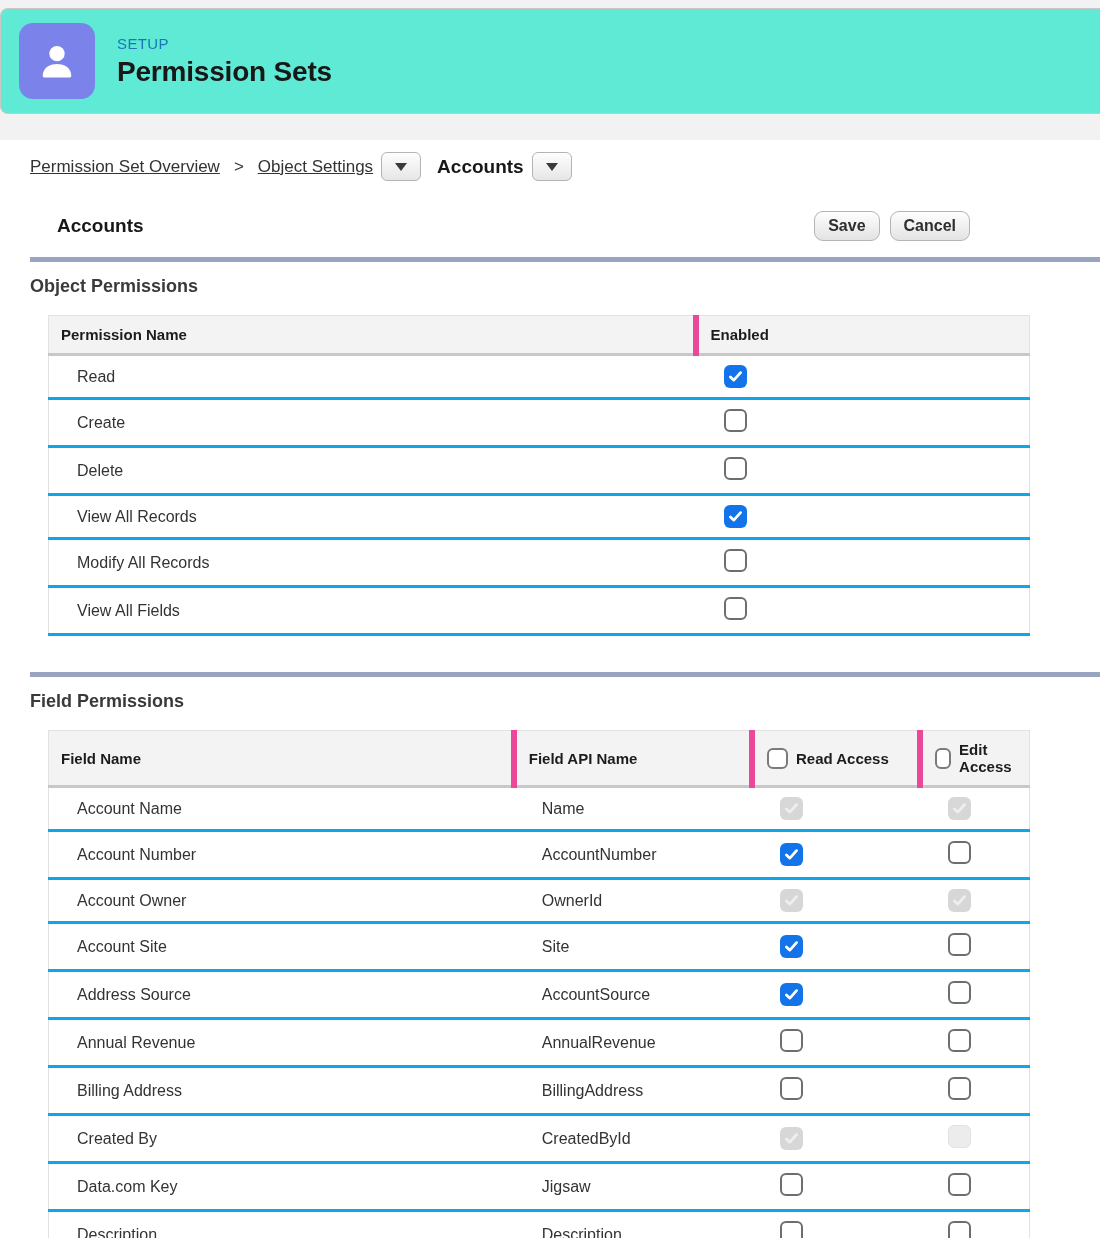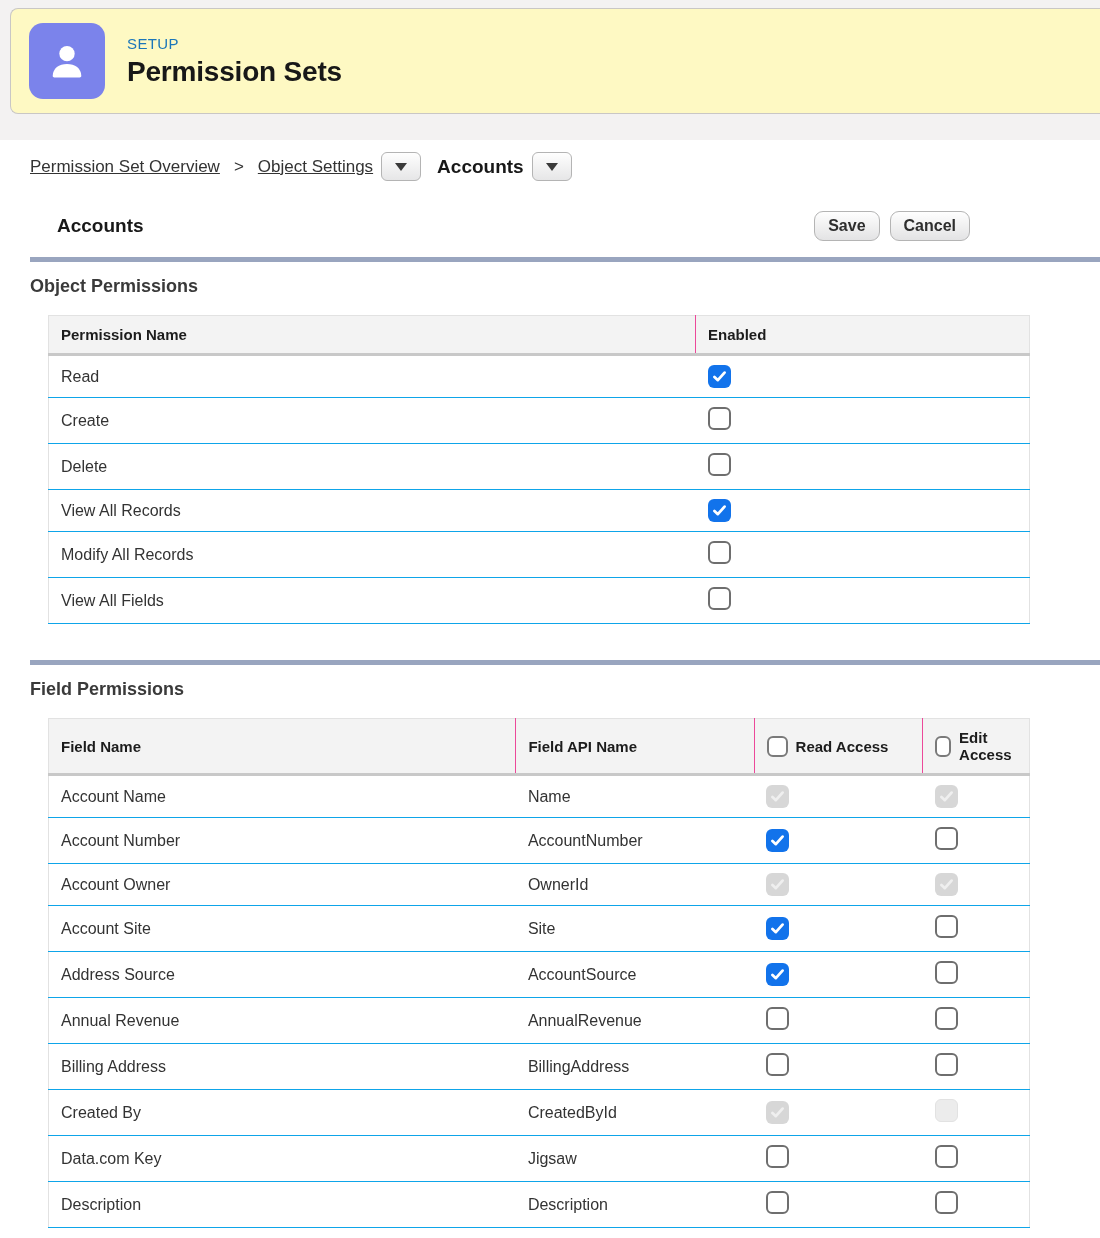--- a/index.html
+++ b/index.html
@@ -8,23 +8,22 @@
     font-family:"Liberation Sans","DejaVu Sans",sans-serif;
     color:#333;
     background:#fff;
     width:1100px; height:1238px;
     overflow:hidden;
     position:relative;
   }
   
   .top-area { background:#f3f2f2; height:140px; padding-top:8px; }
   .header-card {
-    margin-left:10px;
     height:106px;
-    background:#fef9c3;
+    background:#5eead4;
     border:1px solid #c9c7c5;
     border-radius:8px 0 0 8px;
     border-right:none;
     display:flex; align-items:center;
     padding-left:18px;
   }
   .setup-icon {
     width:76px; height:76px;
     background:#7b83eb;
     border-radius:14px;
@@ -98,26 +97,26 @@
     font-size:16px;
     border:1px solid #e2e2e2;
     border-bottom:1px solid #e6e0c4;
   }
   table.perm-table th {
     background:#f3f3f3;
     text-align:left;
     font-size:15px; font-weight:bold; color:#1c1c1c;
     padding:10px 12px;
     border-bottom:3px solid #c8c8c8;
-    border-right:1px solid #ec4899;
+    border-right:6px solid #ec4899;
   }
   table.perm-table th:last-child { border-right:none; }
   table.perm-table td {
-    padding:9px 12px;
-    border-bottom:1px solid #0ea5e9;
+    padding:9px 28px;
+    border-bottom:3px solid #0ea5e9;
     color:#333;
     height:40px;
   }
   .obj-col-name { width:647px; }
   .fld-col-name { width:474px; }
   .fld-col-api  { width:240px; }
   .fld-col-read { width:170px; }
 
   .th-cb-wrap { display:flex; align-items:center; gap:8px; }
 

